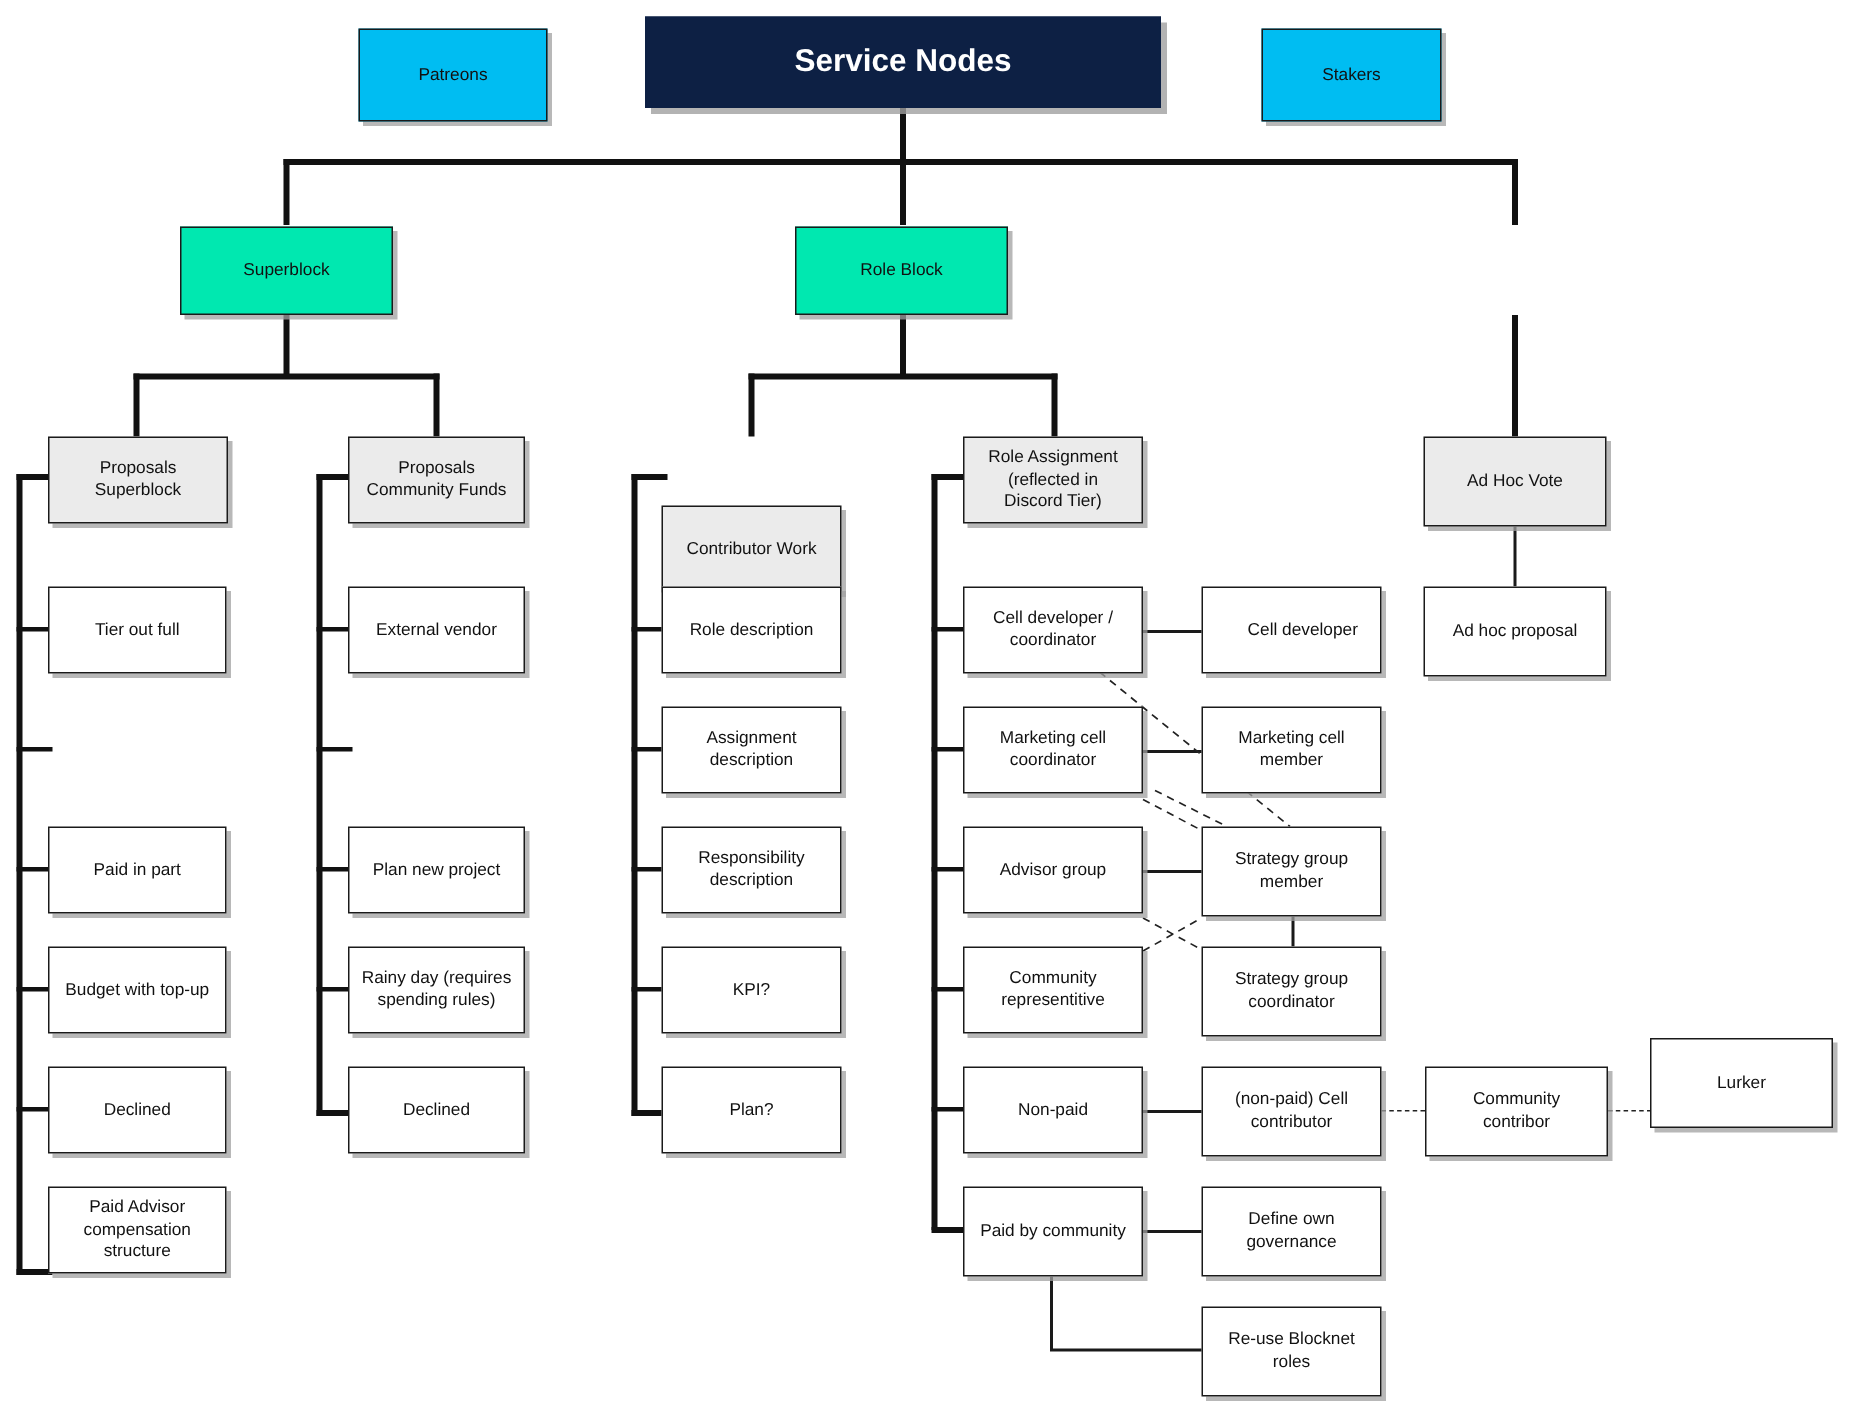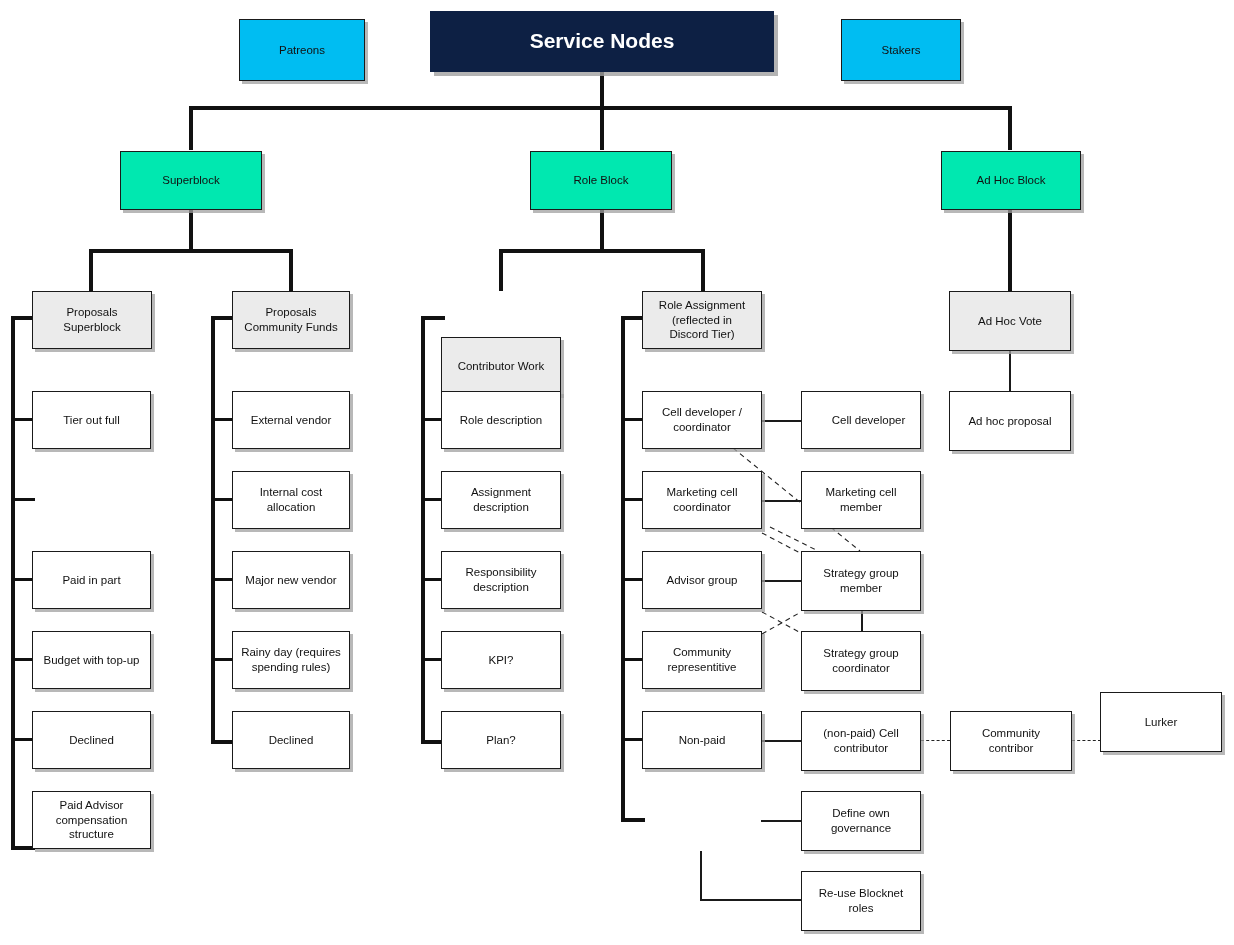--- a/index.html
+++ b/index.html
@@ -124,21 +124,20 @@
   <div class="node cyan" style="left:239px;top:19px;width:126px;height:62px;">Patreons</div>
 
   <div class="node navy" style="left:430px;top:11px;width:344px;height:61px;">Service Nodes</div>
 
   <div class="node cyan" style="left:841px;top:19px;width:120px;height:62px;">Stakers</div>
 
   <div class="node green" style="left:120px;top:151px;width:142px;height:59px;">Superblock</div>
 
   <div class="node green" style="left:530px;top:151px;width:142px;height:59px;">Role Block</div>
 
-  <div class="node green" style="left:941px;top:151px;width:140px;height:59px;">Ad Hoc Block</div>
 
   <div class="node grey" style="left:32px;top:291px;width:120px;height:58px;">Proposals
 Superblock</div>
 
   <div class="node grey" style="left:232px;top:291px;width:118px;height:58px;">Proposals
 Community Funds</div>
 
   <div class="node grey" style="left:441px;top:291px;width:120px;height:58px;margin-top:46px;">Contributor Work</div>
 
   <div class="node grey" style="left:642px;top:291px;width:120px;height:58px;">Role Assignment
@@ -149,43 +148,42 @@
 
   <div class="node" style="left:32px;top:391px;width:119px;height:58px;">Tier out full</div>
   <div class="node" style="left:32px;top:551px;width:119px;height:58px;">Paid in part</div>
   <div class="node" style="left:32px;top:631px;width:119px;height:58px;">Budget with top-up</div>
   <div class="node" style="left:32px;top:711px;width:119px;height:58px;">Declined</div>
   <div class="node" style="left:32px;top:791px;width:119px;height:58px;">Paid Advisor
 compensation
 structure</div>
 
   <div class="node" style="left:232px;top:391px;width:118px;height:58px;">External vendor</div>
-  <div class="node" style="left:232px;top:471px;width:118px;height:58px;">Internal cost
-allocation</div>
-  <div class="node" style="left:232px;top:551px;width:118px;height:58px;">Major new vendor</div>
+  <div class="node" style="left:232px;top:551px;width:118px;height:58px;">Plan new project</div>
   <div class="node" style="left:232px;top:631px;width:118px;height:58px;">Rainy day (requires
 spending rules)</div>
   <div class="node" style="left:232px;top:711px;width:118px;height:58px;">Declined</div>
 
   <div class="node" style="left:441px;top:391px;width:120px;height:58px;">Role description</div>
   <div class="node" style="left:441px;top:471px;width:120px;height:58px;">Assignment
 description</div>
   <div class="node" style="left:441px;top:551px;width:120px;height:58px;">Responsibility
 description</div>
   <div class="node" style="left:441px;top:631px;width:120px;height:58px;">KPI?</div>
   <div class="node" style="left:441px;top:711px;width:120px;height:58px;">Plan?</div>
 
   <div class="node" style="left:642px;top:391px;width:120px;height:58px;">Cell developer /
 coordinator</div>
   <div class="node" style="left:642px;top:471px;width:120px;height:58px;">Marketing cell
 coordinator</div>
   <div class="node" style="left:642px;top:551px;width:120px;height:58px;">Advisor group</div>
   <div class="node" style="left:642px;top:631px;width:120px;height:58px;">Community
 representitive</div>
   <div class="node" style="left:642px;top:711px;width:120px;height:58px;">Non-paid</div>
+  <div class="node" style="left:642px;top:791px;width:120px;height:60px;">Paid by community</div>
 
   <div class="node" style="left:801px;top:391px;width:120px;height:58px;padding-left:20px;">Cell developer</div>
   <div class="node" style="left:801px;top:471px;width:120px;height:58px;">Marketing cell
 member</div>
   <div class="node" style="left:801px;top:551px;width:120px;height:60px;">Strategy group
 member</div>
   <div class="node" style="left:801px;top:631px;width:120px;height:60px;">Strategy group
 coordinator</div>
   <div class="node" style="left:801px;top:791px;width:120px;height:60px;">Define own
 governance</div>

